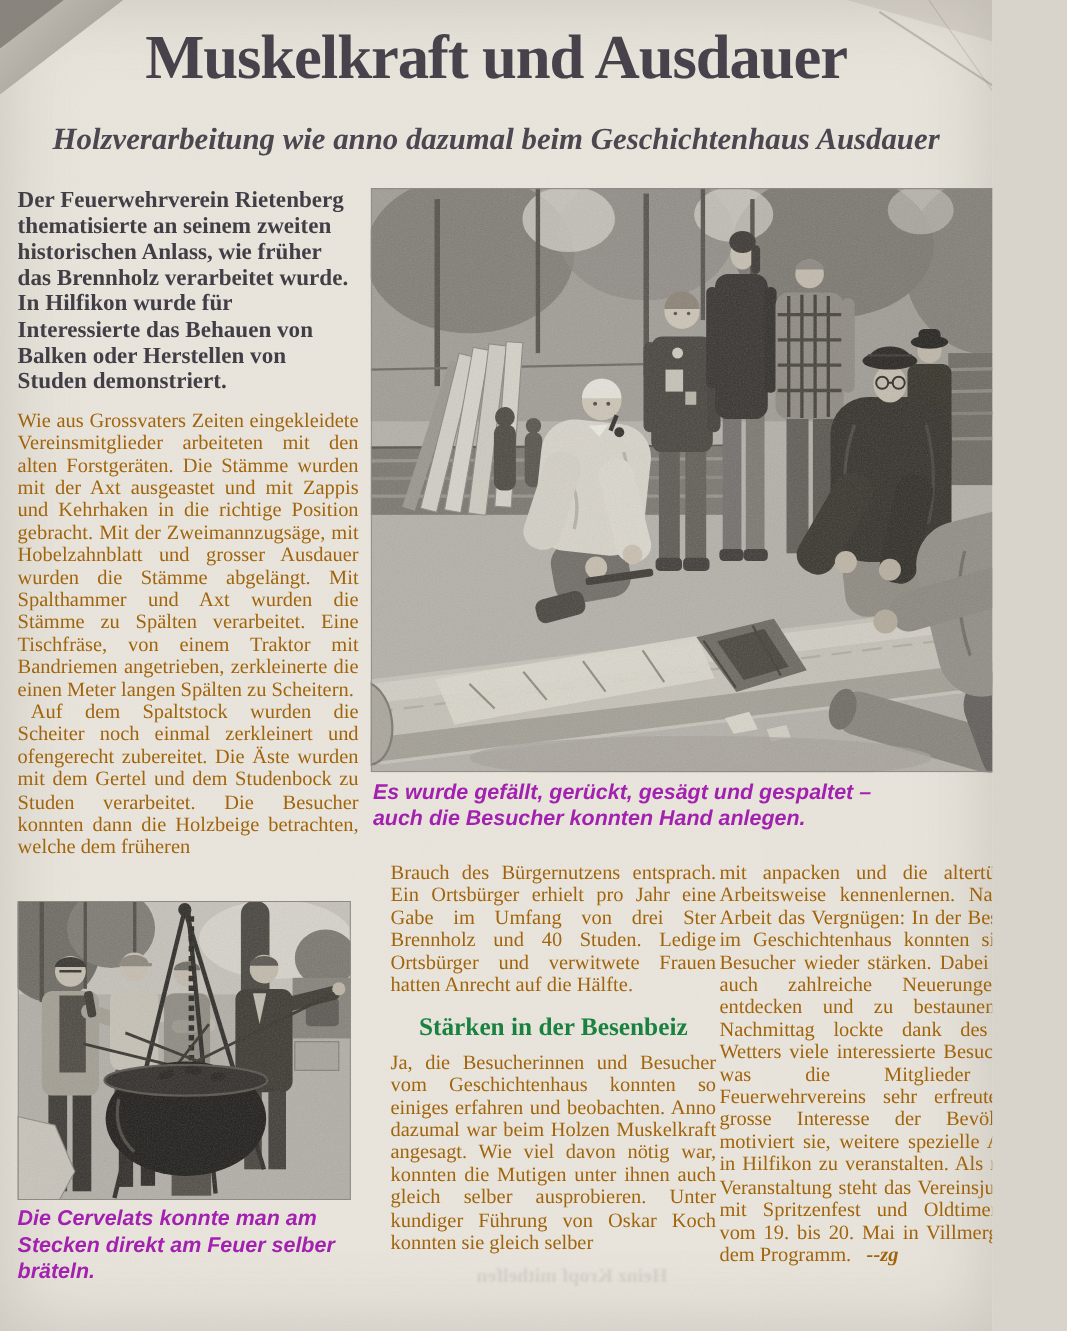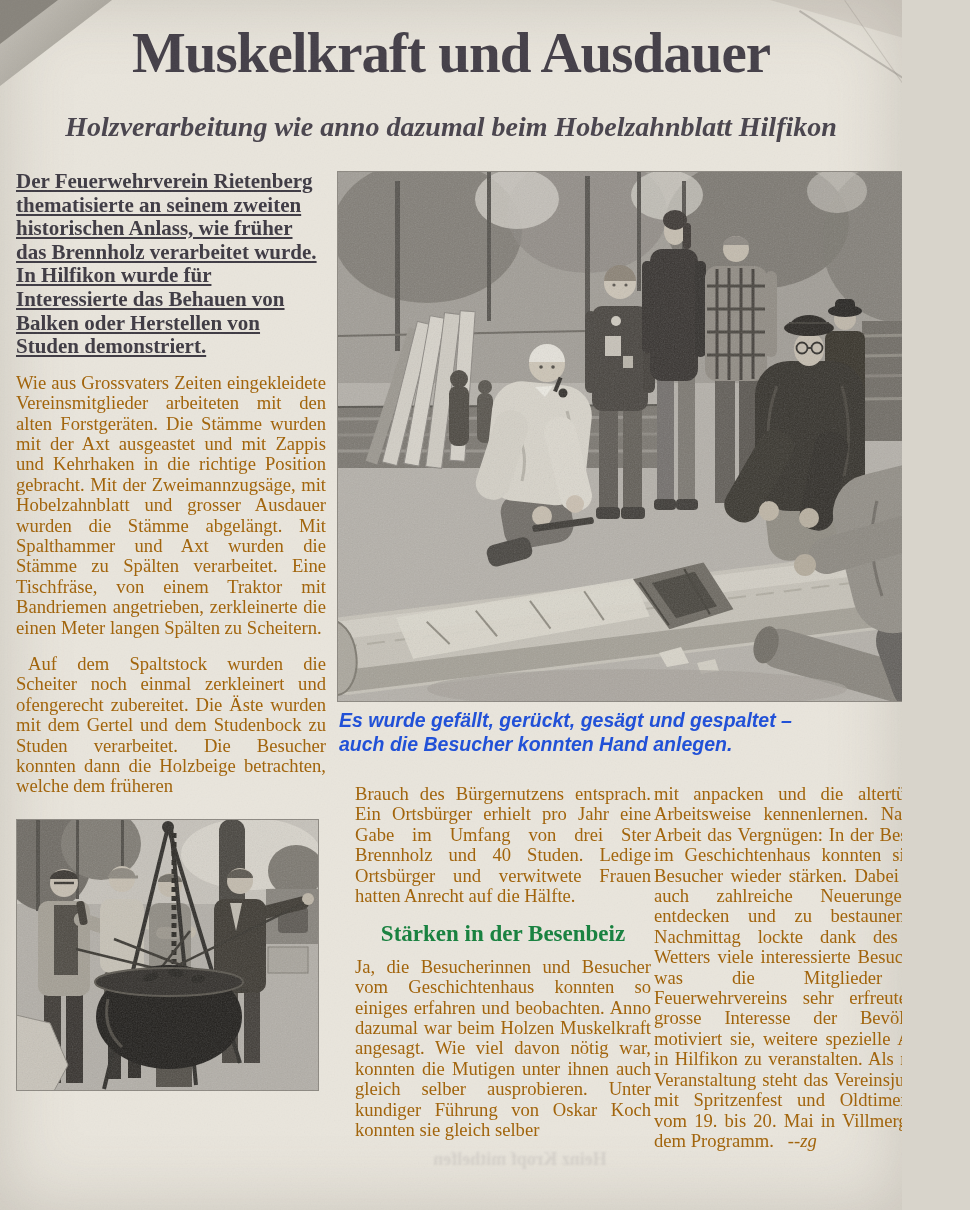--- a/index.html
+++ b/index.html
@@ -25,47 +25,47 @@
     color:#48434c;
   }
   
   .col{position:absolute;}
   .col-left{left:16px;top:170px;width:310px;}
   .col-mid{left:355px;top:784px;width:296px;}
   .col-right{left:654px;top:784px;width:302px;}
   .lead{
     margin:0 0 12px 0;
     font:700 21px/23.6px "Liberation Serif","DejaVu Serif",serif;
-    color:#3e3a43;text-align:left;text-decoration:underline;
+    color:#3e3a43;text-align:left;
   }
   .body{
     margin:0;
     font:400 18.6px/20.4px "Liberation Serif","DejaVu Serif",serif;
     color:#a16207;text-align:justify;
   }
   .col-left .body{margin-top:14px;}
-  .col-left .body + .body{margin-top:16px;}
+  .col-left .body + .body{margin-top:0;}
   .p-indent{text-indent:12px;}
   .subheading{
     margin:15px 0 10px 0;text-align:center;
     font:700 23px/1.1 "Liberation Serif","DejaVu Serif",serif;
     color:#15803d;
   }
-  .byline{font-style:italic;font-weight:400;padding-left:14px;white-space:nowrap;}
+  .byline{font-style:italic;font-weight:700;padding-left:14px;white-space:nowrap;}
   
   .photo{position:absolute;line-height:0;margin:0;}
   .photo svg{display:block;}
   .photo-main{left:337px;top:171px;width:630px;height:531px;}
   .photo-small{left:16px;top:819px;width:303px;height:272px;}
   
   .caption-row{position:absolute;left:339px;top:708px;width:628px;}
   .caption{
     margin:0;max-width:485px;
     font:600 italic 19.5px/24px "Liberation Sans","DejaVu Sans",sans-serif;
-    color:#1d4ed8;
+    color:#a21caf;
   }
   .credit{
     position:absolute;right:0;top:1px;
     font:600 italic 13.5px/1 "Liberation Sans","DejaVu Sans",sans-serif;
     color:#14532d;
   }
   .small-caption{position:absolute;left:16px;top:1096px;width:302px;}
   
   .fold-outer{
     position:absolute;left:0;top:0;width:112px;height:86px;
@@ -111,21 +111,21 @@
   <div class="fold-outer">
     <span class="fold-text">-u-</span>
   </div>
   <div class="fold-inner"></div>
   <div class="crease-shade"></div>
   <div class="crease1"></div>
   <div class="crease2"></div>
   <div class="ghost">Heinz Kropf mithelfen</div>
 
   <h1 class="headline">Muskelkraft und Ausdauer</h1>
-  <h2 class="subtitle">Holzverarbeitung wie anno dazumal beim Hobelzahnblatt Hilfikon</h2>
+  <h2 class="subtitle">Holzverarbeitung wie anno dazumal beim Geschichtenhaus Ausdauer</h2>
 
   <div class="col col-left">
     <p class="lead">Der Feuerwehrverein Rietenberg thematisierte an seinem zweiten historischen Anlass, wie früher das Brennholz verarbeitet wurde. In Hilfikon wurde für Interessierte das Behauen von Balken oder Herstellen von Studen demonstriert.</p>
     <p class="body">Wie aus Grossvaters Zeiten eingekleidete Vereinsmitglieder arbeiteten mit den alten Forstgeräten. Die Stämme wurden mit der Axt ausgeastet und mit Zappis und Kehrhaken in die richtige Position gebracht. Mit der Zweimannzugsäge, mit Hobelzahnblatt und grosser Ausdauer wurden die Stämme abgelängt. Mit Spalthammer und Axt wurden die Stämme zu Spälten verarbeitet. Eine Tischfräse, von einem Traktor mit Bandriemen angetrieben, zerkleinerte die einen Meter langen Spälten zu Scheitern.</p>
     <p class="body p-indent">Auf dem Spaltstock wurden die Scheiter noch einmal zerkleinert und ofengerecht zubereitet. Die Äste wurden mit dem Gertel und dem Studenbock zu Studen verarbeitet. Die Besucher konnten dann die Holzbeige betrachten, welche dem früheren</p>
   </div>
 
   <figure class="photo photo-main">
     <svg width="630" height="531" viewBox="0 0 630 531" preserveAspectRatio="none">
       <defs>
@@ -426,20 +426,21 @@
         <ellipse cx="135" cy="158" rx="8" ry="4" transform="rotate(-20 135 158)"></ellipse>
         <ellipse cx="160" cy="154" rx="8" ry="4" transform="rotate(10 160 154)"></ellipse>
         <ellipse cx="182" cy="160" rx="7" ry="4" transform="rotate(-8 182 160)"></ellipse>
       </g>
       <polygon points="0,196 34,204 52,246 38,272 0,272" fill="#c9c4ba" stroke="#8b877f"></polygon>
       <rect width="303" height="272" filter="url(#nz2)" opacity="0.5"></rect>
       <rect x="0.5" y="0.5" width="302" height="271" fill="none" stroke="#8d8982"></rect>
     </svg>
   </figure>
 
+  <p class="caption small-caption">Die Cervelats konnte man am Stecken direkt am Feuer selber bräteln.</p>
 
   <div class="col col-mid">
     <p class="body">Brauch des Bürgernutzens entsprach. Ein Ortsbürger erhielt pro Jahr eine Gabe im Umfang von drei Ster Brennholz und 40 Studen. Ledige Ortsbürger und verwitwete Frauen hatten Anrecht auf die Hälfte.</p>
     <h3 class="subheading">Stärken in der Besenbeiz</h3>
     <p class="body">Ja, die Besucherinnen und Besucher vom Geschichtenhaus konnten so einiges erfahren und beobachten. Anno dazumal war beim Holzen Muskelkraft angesagt. Wie viel davon nötig war, konnten die Mutigen unter ihnen auch gleich selber ausprobieren. Unter kundiger Führung von Oskar Koch konnten sie gleich selber</p>
   </div>
 
   <div class="col col-right">
     <p class="body"><span>mit anpacken und die altertümliche Arbeitsweise kennenlernen. Nach der Arbeit das Vergnügen: In der Besenbeiz im Geschichtenhaus konnten sich die Besucher wieder stärken. Dabei gab es auch zahlreiche Neuerungen zu entdecken und zu bestaunen. Der Nachmittag lockte dank des guten Wetters viele interessierte Besucher an, was die Mitglieder des Feuerwehrvereins sehr erfreute. Das grosse Interesse der Bevölkerung motiviert sie, weitere spezielle Anlässe in Hilfikon zu veranstalten. Als nächste Veranstaltung steht das Vereinsjubiläum mit Spritzenfest und Oldtimertreffen vom 19. bis 20. Mai in Villmergen auf dem Programm.</span><span class="byline">--zg</span></p>
   </div>

